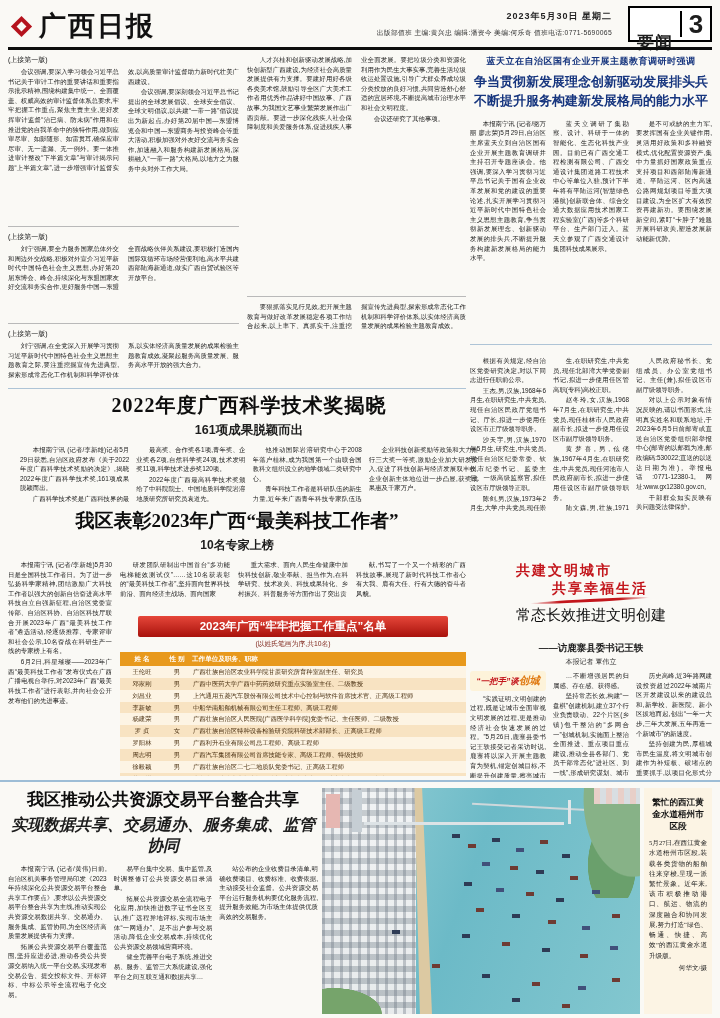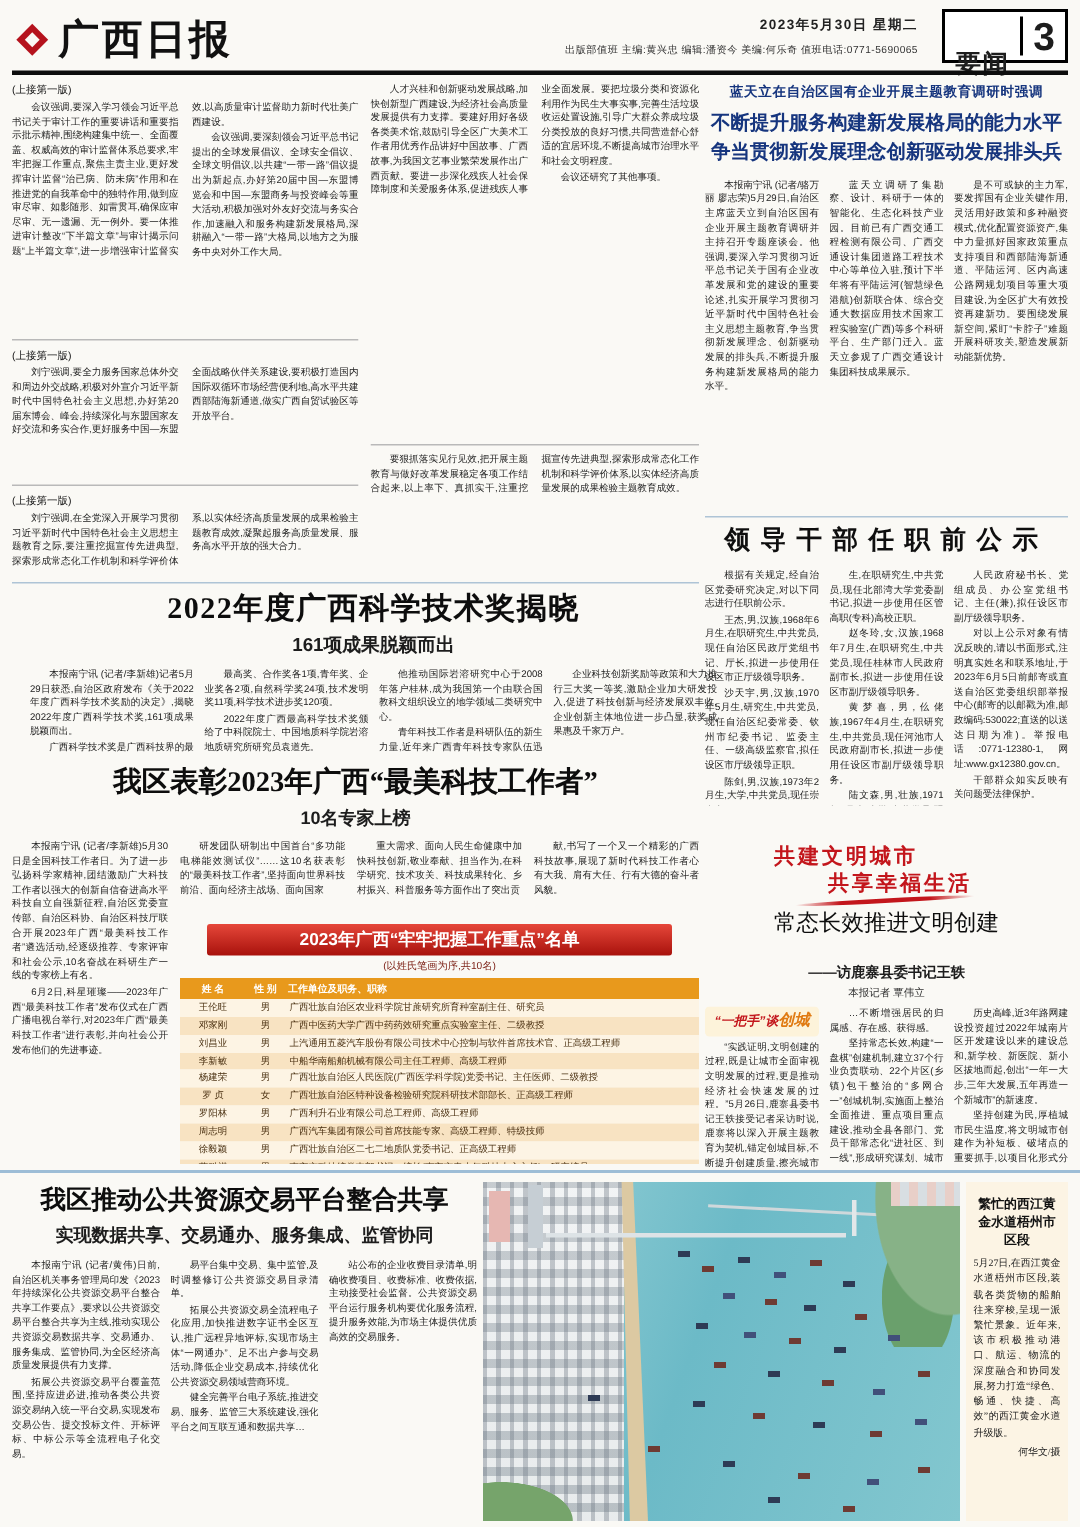--- a/index.html
+++ b/index.html
@@ -102,21 +102,21 @@
   .roster-t tr:nth-child(even) td { background:#f8e3c2; }
   .td-name { width:44px; text-align:center; white-space:nowrap; }
   .td-sex { width:26px; text-align:center; }
   .td-job { text-align:left; }
 
   
   .bottom-rule { position:absolute; left:0; right:0; top:780px; height:2px; background:#9dbdd6; }
   .trade { position:absolute; left:8px; top:788px; width:310px; height:224px; overflow:hidden; }
   .tr-title { font-size:17px; font-weight:bold; text-align:center; color:#0d0d0d;
               font-family:"Liberation Serif","DejaVu Serif",serif; }
-  .tr-sub { font-size:12px; font-weight:bold; text-align:center; margin-top:4px; }
+  .tr-sub { font-size:16px; font-weight:bold; text-align:center; margin-top:4px;font-style:italic; }
   .tr-body { margin-top:7px; height:172px; }
 
   
   .photo { position:absolute; left:322px; top:788px; width:318px; height:226px; overflow:hidden;
            background:linear-gradient(110deg,#9ad2d8 0%,#6cbac7 45%,#83c7cf 100%); }
   .ph-city { position:absolute; left:0; top:0; width:94px; height:100%;
              background:
                repeating-linear-gradient(90deg, rgba(110,120,132,.38) 0 3px, rgba(255,255,255,0) 3px 9px),
                repeating-linear-gradient(0deg, rgba(255,255,255,.55) 0 6px, rgba(148,156,164,.35) 6px 12px),
                linear-gradient(180deg,#e2e6e8,#ccd3d6); }
@@ -207,41 +207,40 @@
       </div>
     <div class="hairline"></div>
     <div class="b6 twocol jbB2">
         <p class="para">要狠抓落实见行见效,把开展主题教育与做好改革发展稳定各项工作结合起来,以上率下、真抓实干,注重挖掘宣传先进典型,探索形成常态化工作机制和科学评价体系,以实体经济高质量发展的成果检验主题教育成效。</p>
       </div>
   </div>
 
   <div class="lead">
     <div class="lead-kicker">蓝天立在自治区国有企业开展主题教育调研时强调</div>
     <div class="lead-head">
+      <div>争当贯彻新发展理念创新驱动发展排头兵</div>
       <div>不断提升服务构建新发展格局的能力水平</div>
-      <div>争当贯彻新发展理念创新驱动发展排头兵</div>
     </div>
     <div class="cols lead-body">
       <div class="col b6">
           <p class="para">本报南宁讯 (记者/骆万丽 廖志荣)5月29日,自治区主席蓝天立到自治区国有企业开展主题教育调研并主持召开专题座谈会。他强调,要深入学习贯彻习近平总书记关于国有企业改革发展和党的建设的重要论述,扎实开展学习贯彻习近平新时代中国特色社会主义思想主题教育,争当贯彻新发展理念、创新驱动发展的排头兵,不断提升服务构建新发展格局的能力水平。</p>
         </div>
       <div class="col b6">
           <p class="para">蓝天立调研了集勘察、设计、科研于一体的智能化、生态化科技产业园。目前已有广西交通工程检测有限公司、广西交通设计集团道路工程技术中心等单位入驻,预计下半年将有平陆运河(智慧绿色港航)创新联合体、综合交通大数据应用技术国家工程实验室(广西)等多个科研平台、生产部门迁入。蓝天立参观了广西交通设计集团科技成果展示。</p>
         </div>
       <div class="col b6">
           <p class="para">是不可或缺的主力军,要发挥国有企业关键作用,灵活用好政策和多种融资模式,优化配置资源资产,集中力量抓好国家政策重点支持项目和西部陆海新通道、平陆运河、区内高速公路网规划项目等重大项目建设,为全区扩大有效投资再建新功。要围绕发展新空间,紧盯“卡脖子”难题开展科研攻关,塑造发展新动能新优势。</p>
         </div>
     </div>
   </div>
 
   <div class="rule" style="left:470px; top:344px; width:242px;"></div>
   <div class="rule" style="left:8px; top:388px; width:458px;"></div>
 
   <div class="gongshi">
-    <div class="gs-title">领导干部任职前公示</div>
     <div class="cols gs-body">
       <div class="col b6">
           <p class="para">根据有关规定,经自治区党委研究决定,对以下同志进行任职前公示。</p>
           <p class="para">王杰,男,汉族,1968年6月生,在职研究生,中共党员,现任自治区民政厅党组书记、厅长,拟进一步使用任设区市正厅级领导职务。</p>
           <p class="para">沙天宇,男,汉族,1970年5月生,研究生,中共党员,现任自治区纪委常委、钦州市纪委书记、监委主任、一级高级监察官,拟任设区市厅级领导正职。</p>
           <p class="para">陈剑,男,汉族,1973年2月生,大学,中共党员,现任崇左市…</p>
         </div>
       <div class="col b6">
           <p class="para">生,在职研究生,中共党员,现任北部湾大学党委副书记,拟进一步使用任区管高职(专科)高校正职。</p>
           <p class="para">赵冬玲,女,汉族,1968年7月生,在职研究生,中共党员,现任桂林市人民政府副市长,拟进一步使用任设区市副厅级领导职务。</p>

